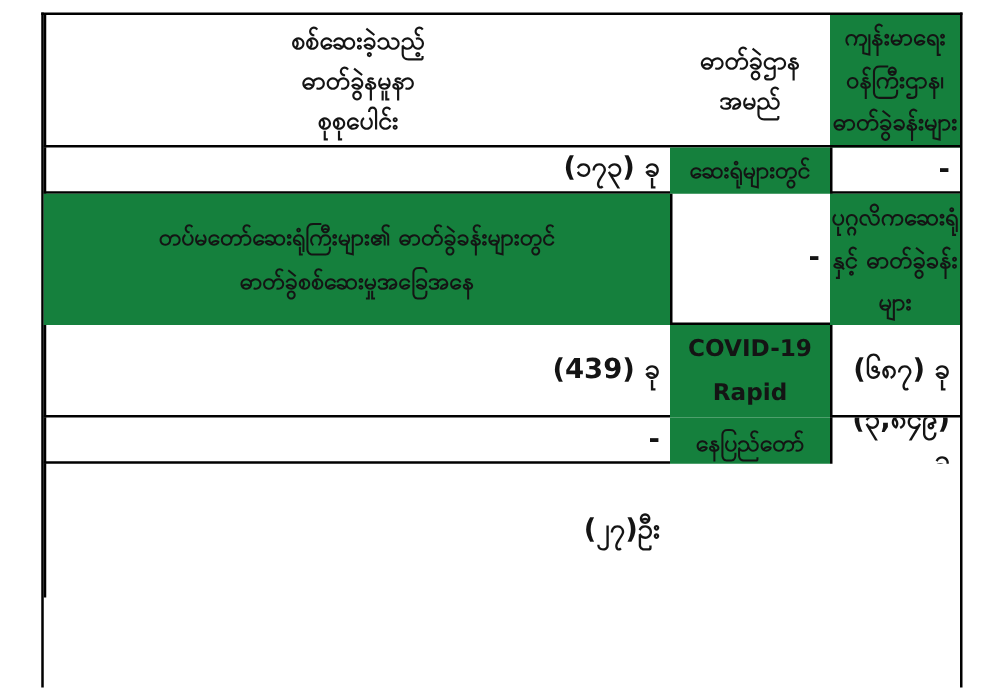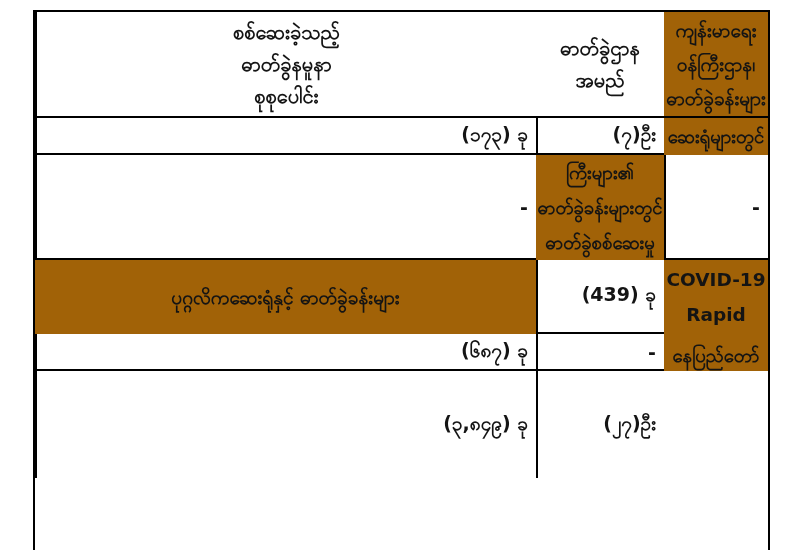--- a/index.html
+++ b/index.html
@@ -29,47 +29,46 @@
     box-sizing: border-box;
     display: flex;
     align-items: center;
     justify-content: center;
     text-align: center;
     font-weight: 700;
     color: #141414;
     white-space: pre-line;
     overflow: hidden;
   }
-  .green { background: #a16207; }
+  .green { background: #15803d; }
   .bb { border-bottom: 2px solid #000; }
   .bl { border-left: 2px solid #000; }
   .hdr  { font-size: 20px; line-height: 32px; }
   .name { font-size: 19px; line-height: 34px; }
   .name-sm { font-size: 18.5px; line-height: 35px; }
   .num {
-    font-size: 19px;
+    font-size: 22px;
     justify-content: flex-end;
     text-align: right;
     padding-right: 8px;
   }
   .toprow { align-items: flex-start; padding-top: 3px; line-height: 38px; }
 </style>
 </head>
 <body>
 
 <div class="tbl">
 
   <div class="c hdr bb bl">စစ်ဆေးခဲ့သည့်
 ဓာတ်ခွဲနမူနာ
 စုစုပေါင်း</div>
   <div class="c hdr bb">ဓာတ်ခွဲဌာနအမည်</div>
 
   <div class="c name green bb">ကျန်းမာရေးဝန်ကြီးဌာန၊ ဓာတ်ခွဲခန်းများ</div>
   <div class="c num bb bl">(၁၇၃) ခု</div>
-  <div class="c num bb bl">(၇)ဦး</div>
 
   <div class="c name-sm green">နေပြည်တော်ကောင်စီ၊ တိုင်းဒေသကြီးနှင့် ပြည်နယ်များရှိ
 ဆေးရုံများတွင် GeneXpert စက်များဖြင့်
 ဓာတ်ခွဲစစ်ဆေးမှုအခြေအနေ</div>
   <div class="c num bb bl">-</div>
 
   <div class="c name-sm green">တပ်မတော်ဆေးရုံကြီးများ၏ ဓာတ်ခွဲခန်းများတွင်
 ဓာတ်ခွဲစစ်ဆေးမှုအခြေအနေ</div>
   <div class="c num bb bl">-</div>
 

